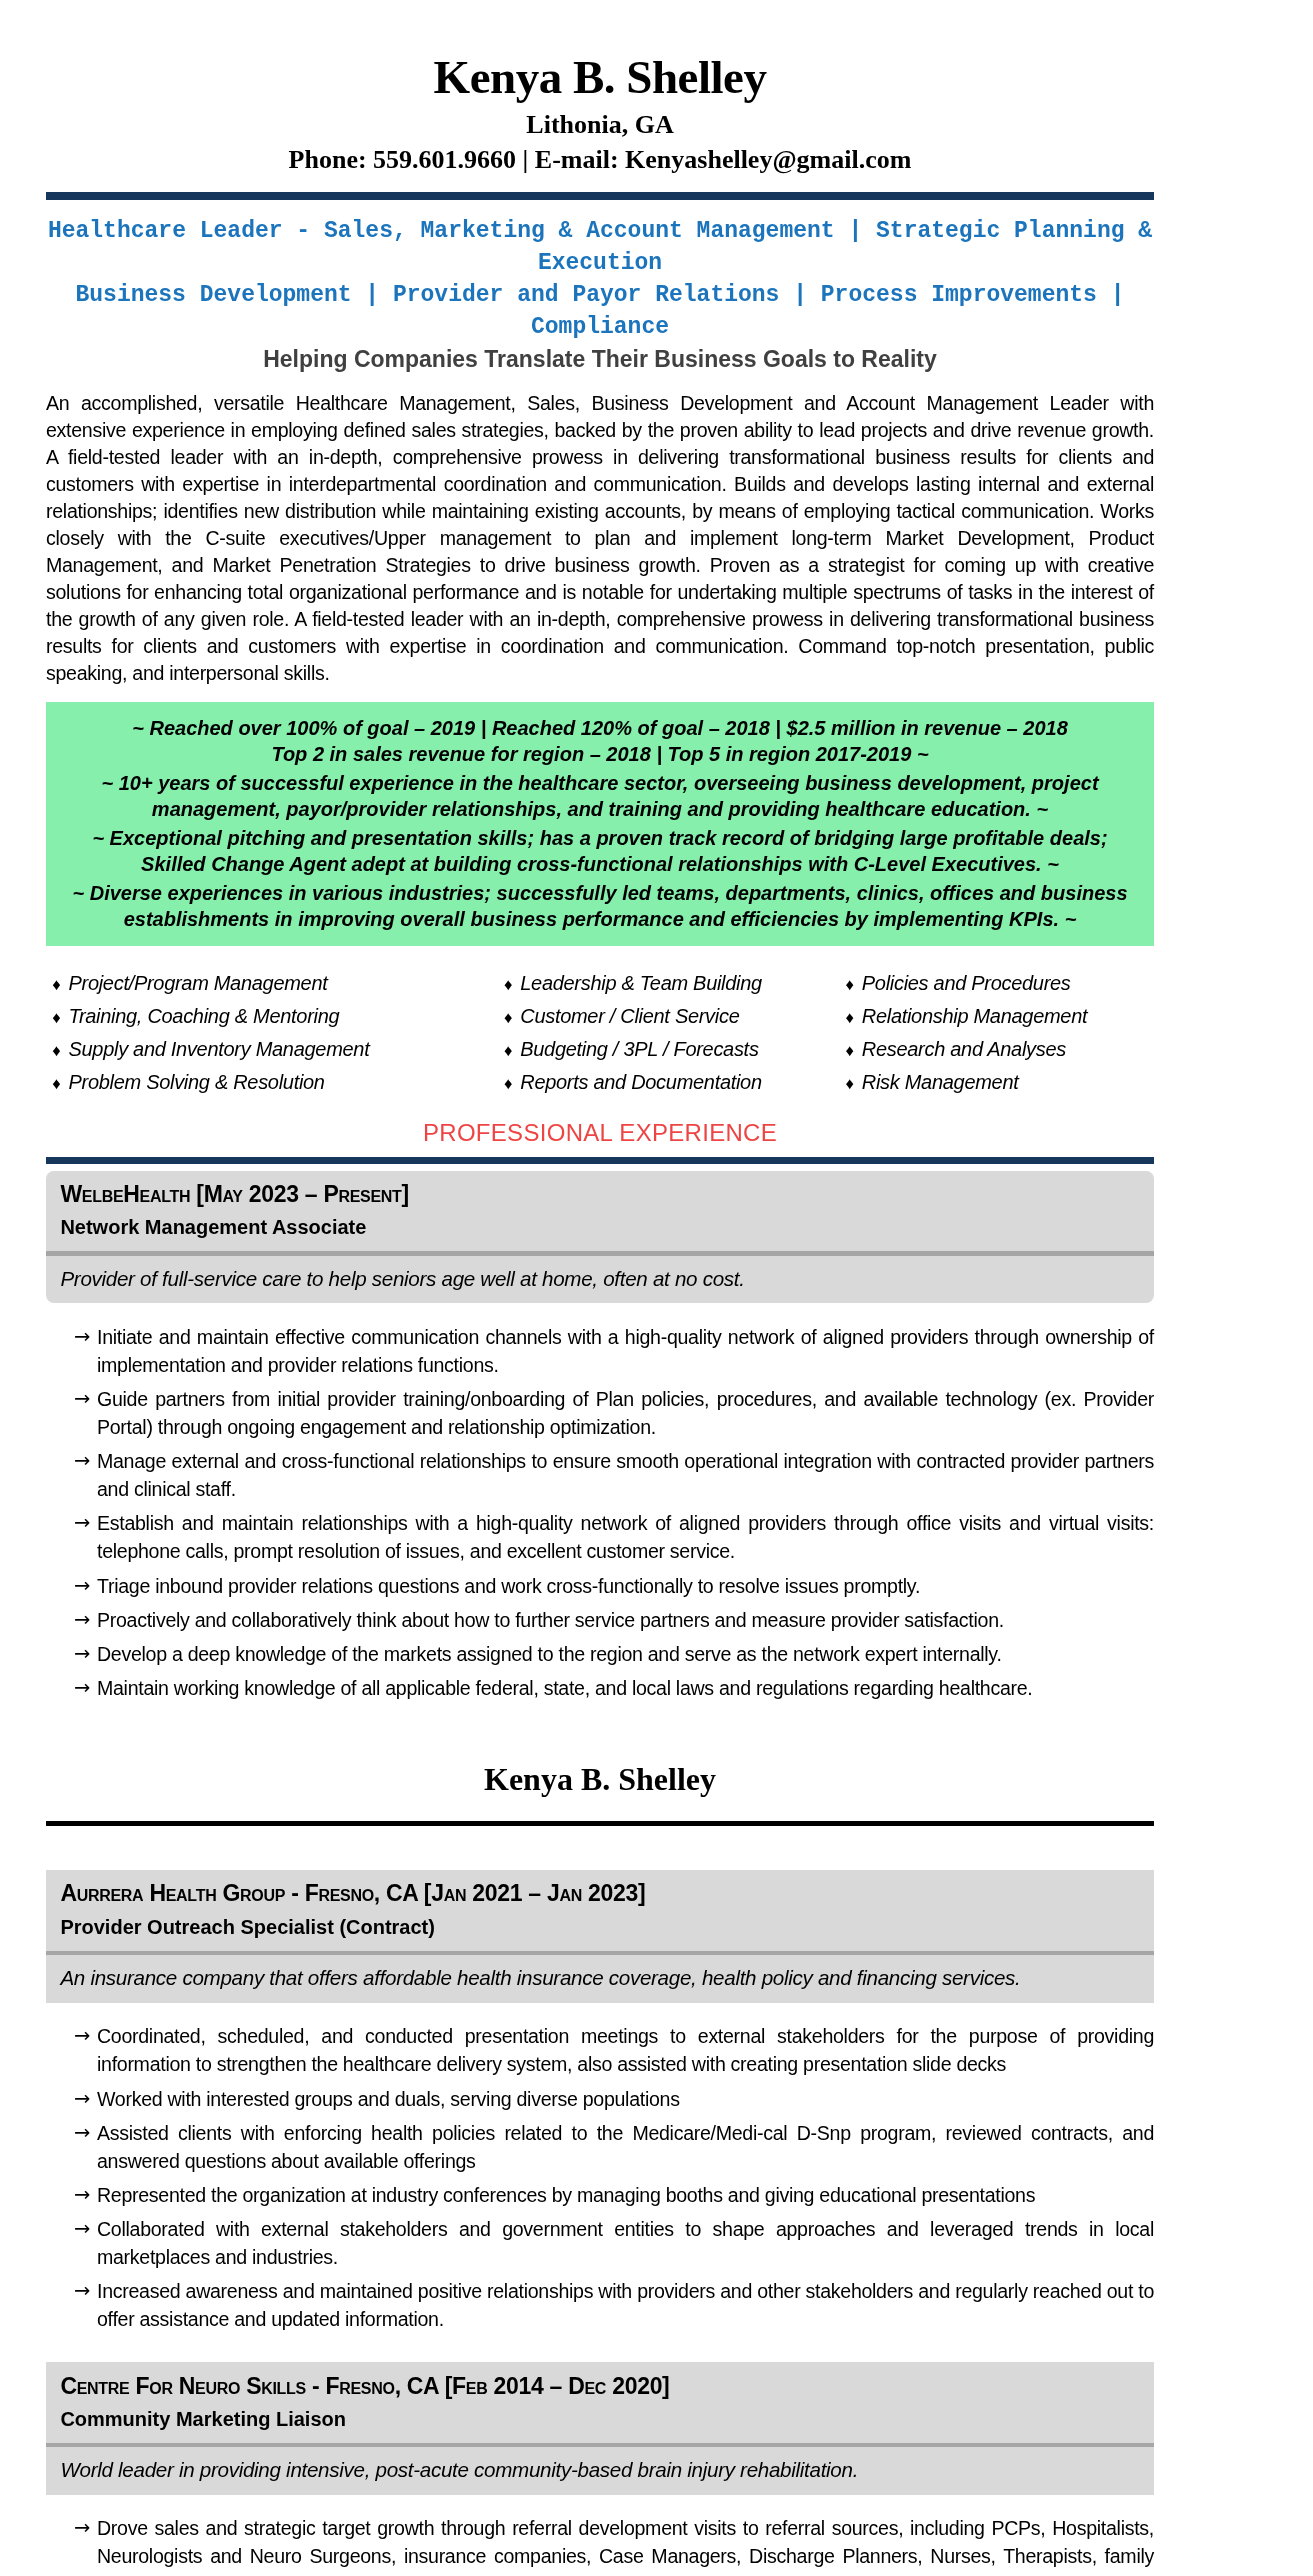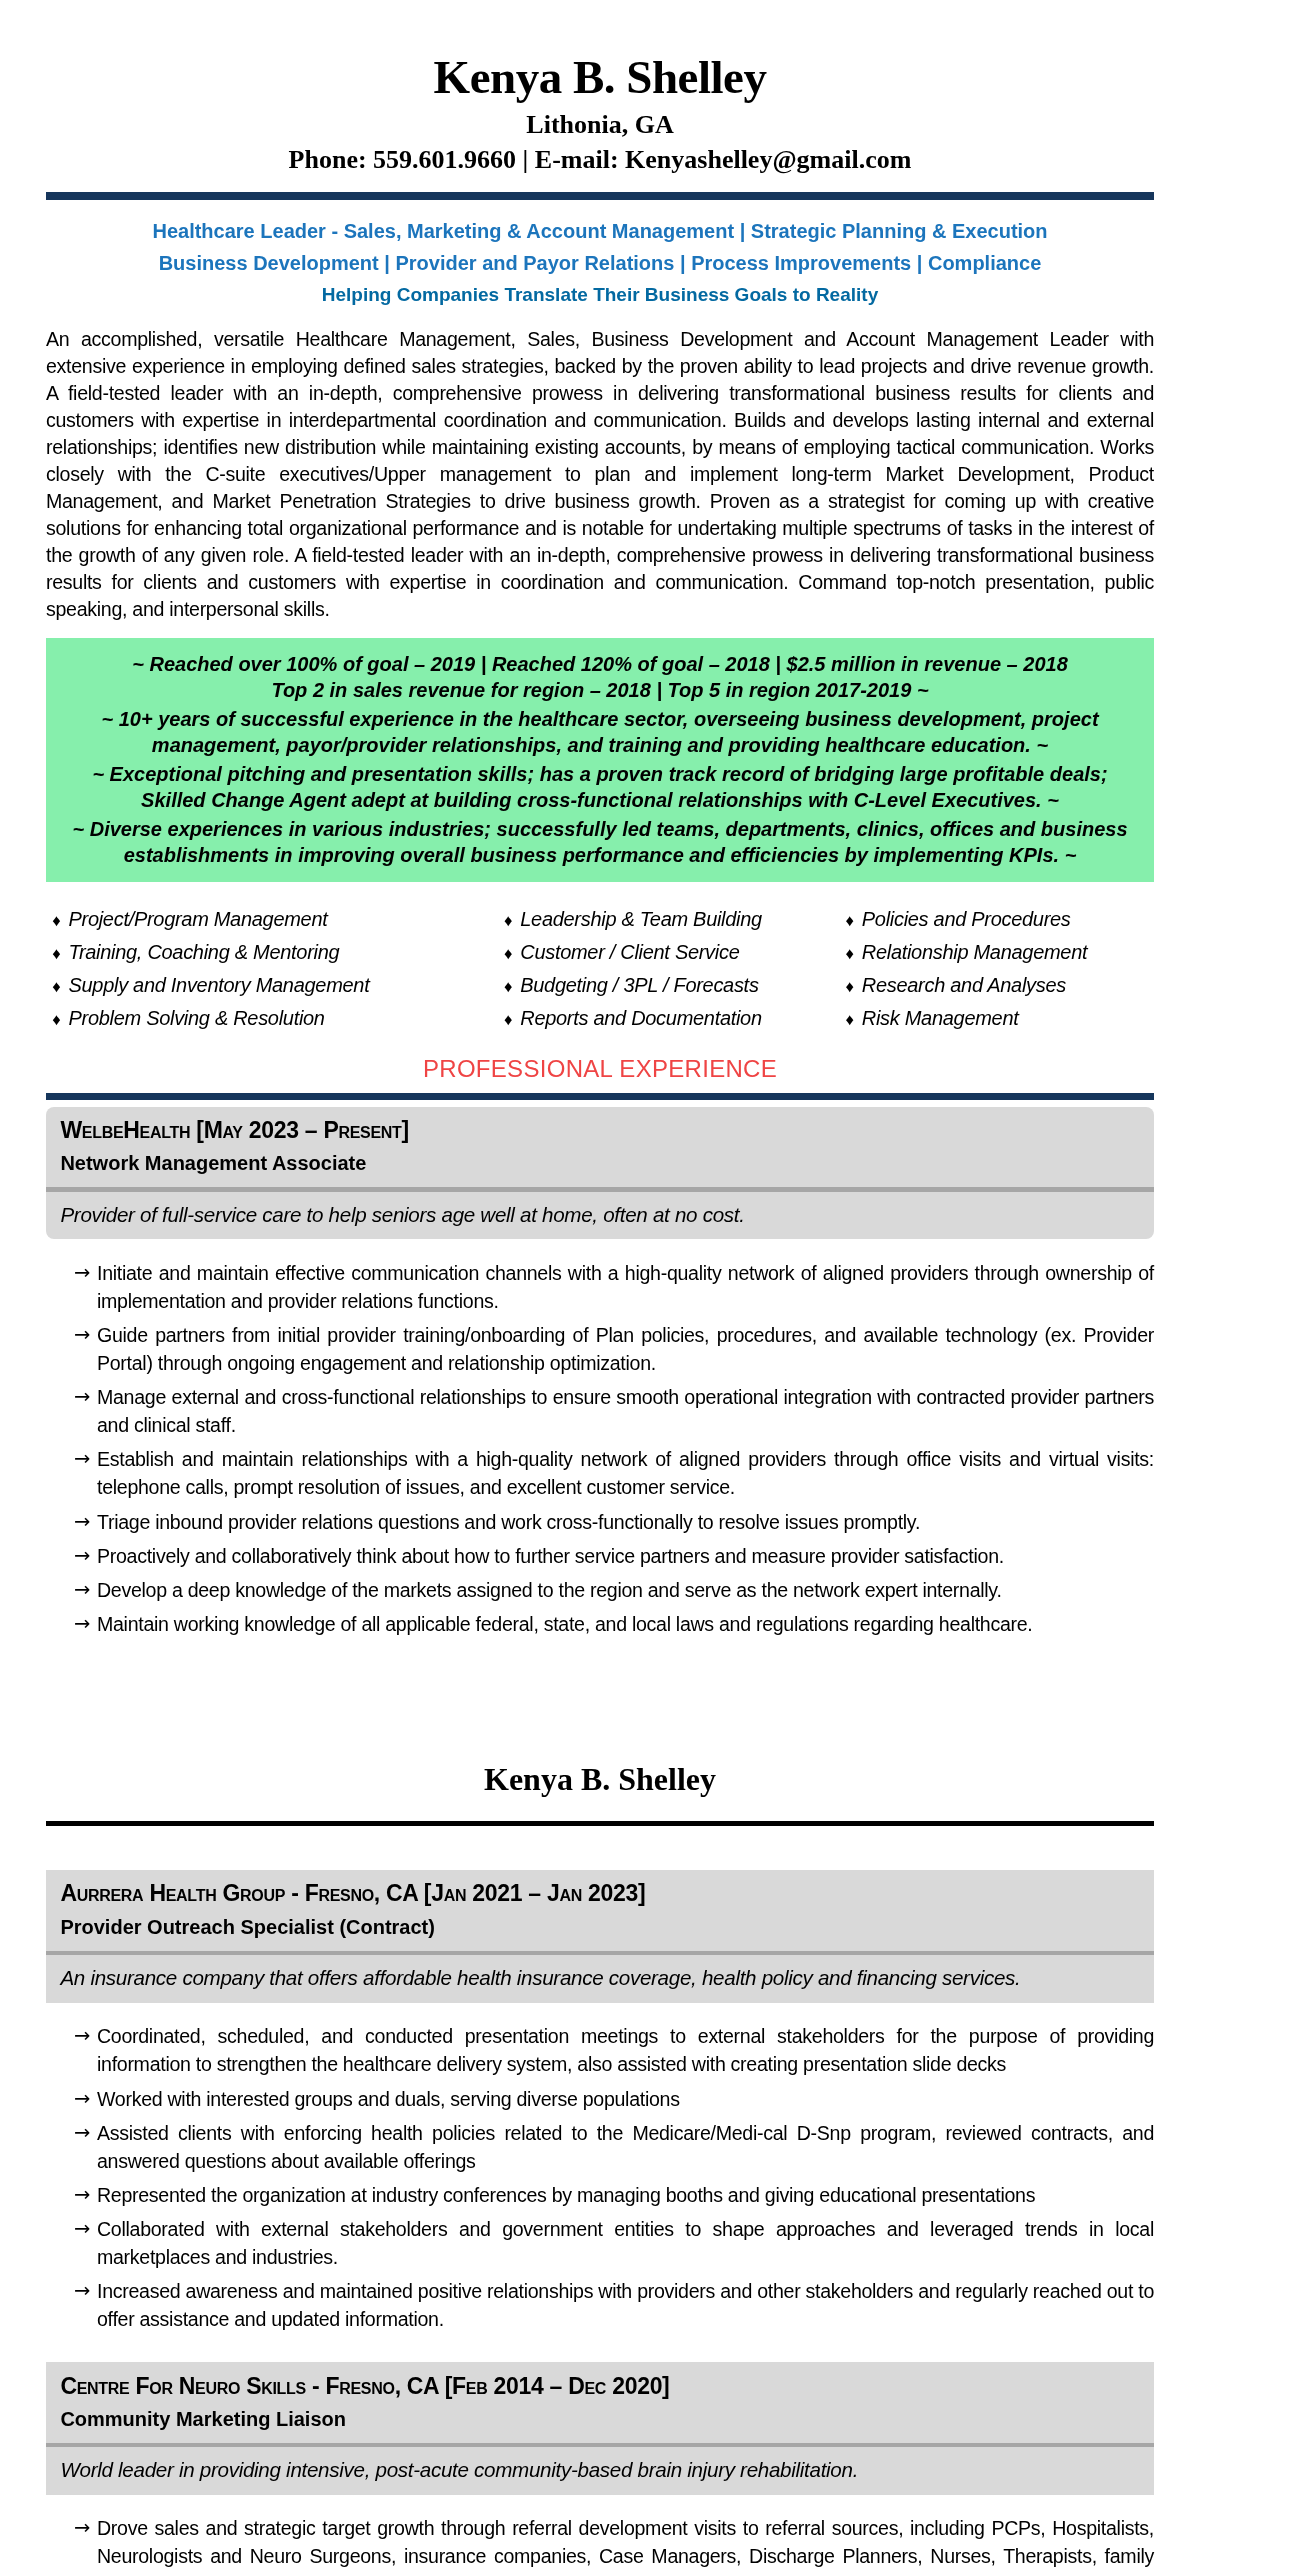--- a/index.html
+++ b/index.html
@@ -9,22 +9,22 @@
 
   
   .p1-header{text-align:center;padding-top:52px;font-family:"Liberation Serif","DejaVu Serif",serif;font-weight:bold;}
   .name1{font-size:47px;line-height:1.1;letter-spacing:-0.5px;}
   .loc{font-size:26px;line-height:32px;margin-top:5.2px;}
   .phone{font-size:26px;line-height:32px;margin-top:3.1px;}
   .rule-navy{height:7.2px;background:#16365C;margin-top:16.5px;}
   .rule-navy.thin{height:6.2px;}
 
   .taglines{margin-top:15.5px;text-align:center;font-weight:bold;}
-  .tag1,.tag2{font-size:20px;line-height:32px;color:#1C75BC;}
-  .tag3{font-size:19px;line-height:32px;color:#0369a1;}
+  .tag1,.tag2{font-size:23px;line-height:32px;color:#1C75BC;font-family:Liberation Mono, monospace;}
+  .tag3{font-size:23px;line-height:32px;color:#404040;}
 
   .summary{margin-top:14.4px;font-size:19.6px;line-height:27px;text-align:justify;letter-spacing:-0.3px;}
 
   .highlights{margin-top:15.5px;background:#86efac;padding:13.4px 26px;text-align:center;
               font-style:italic;font-weight:bold;font-size:20px;line-height:26px;}
   .hl-item{white-space:pre-line;}
   .hl-item + .hl-item{margin-top:3px;}
 
   .skills{margin-top:21.6px;display:grid;grid-template-columns:41% 31% 28%;
           font-style:italic;font-size:20px;line-height:32px;padding-left:6.2px;letter-spacing:-0.3px;}

